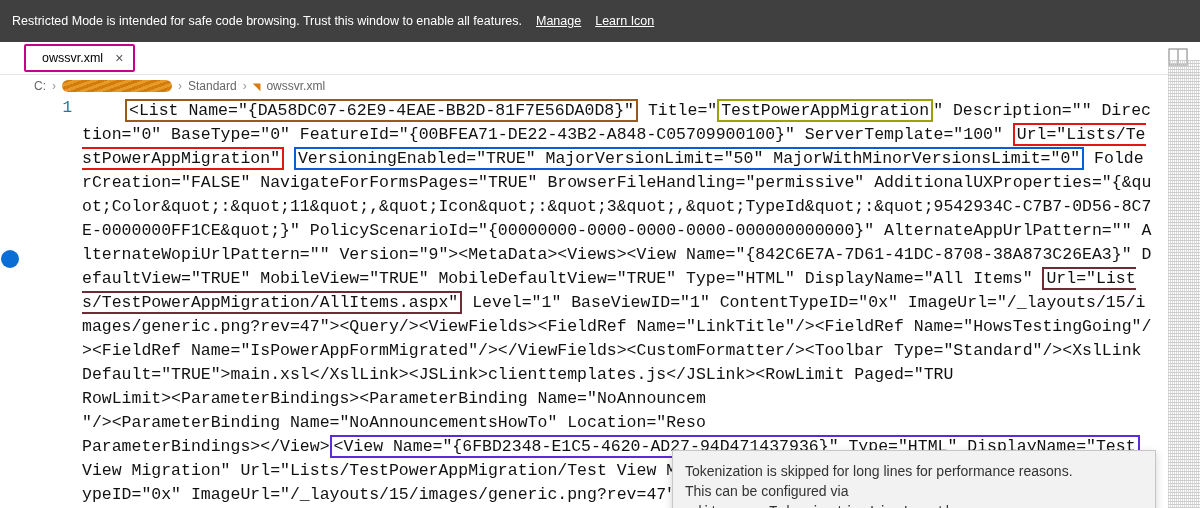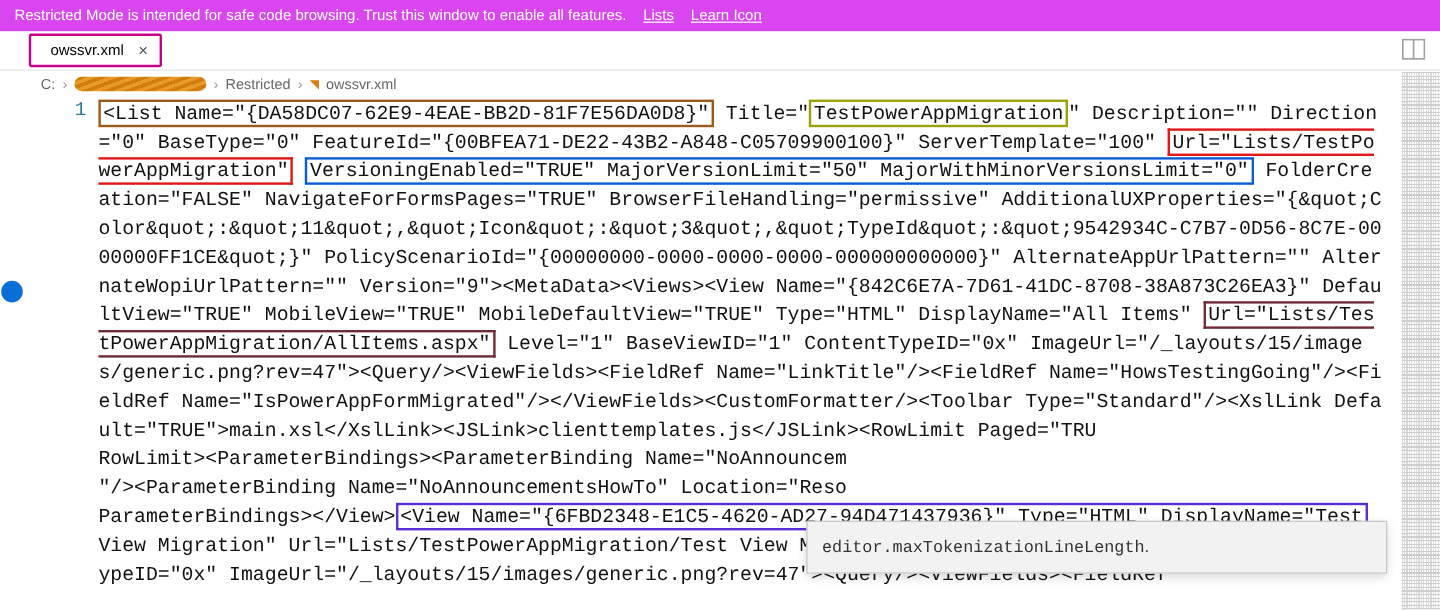--- a/index.html
+++ b/index.html
@@ -6,24 +6,24 @@
     margin: 0;
     padding: 0;
     width: 1200px;
     height: 508px;
     font-family: "Segoe UI", Arial, sans-serif;
     background: #ffffff;
     overflow: hidden;
     position: relative;
   }
   .restricted-bar {
-    background: #d946ef;
+    background: #404040;
     color: #ffffff;
     font-size: 12.5px;
-    height: 26px;
+    height: 42px;
     display: flex;
     align-items: center;
     padding: 0 12px;
     gap: 14px;
   }
   .restricted-bar a {
     color: #ffffff;
     text-decoration: underline;
     cursor: pointer;
   }
@@ -125,21 +125,21 @@
     line-height: 24px;
     color: #111;
     white-space: pre-wrap;
     word-break: break-all;
     width: 1070px;
   }
   .hl {
     border-radius: 0;
     padding: 0 2px;
   }
-  .hl-brown   { border: 2.5px solid #9a5a1a; }
+  .hl-brown   { border: 2.5px solid #9a5a1a; margin-left: 43px; }
   .hl-olive   { border: 2.5px solid #9aa10a; text-align: right; }
   .hl-red     { border: 2.5px solid #e01818; }
   .hl-blue    { border: 2.5px solid #0b5dd6; }
   .hl-maroon  { border: 2.5px solid #6e2d36; }
   .hl-purple  { border: 2.5px solid #5b2dd6; text-align: center; }
   .minimap {
     position: absolute;
     top: 60px;
     right: 0;
     width: 32px;
@@ -166,21 +166,21 @@
   .tooltip .mono {
     font-family: Consolas, "Courier New", monospace;
     color: #333;
   }
 </style>
 </head>
 <body>
 
 <div class="restricted-bar">
   <span>Restricted Mode is intended for safe code browsing. Trust this window to enable all features.</span>
-  <a>Lists</a>
+  <a>Manage</a>
   <a>Learn Icon</a>
 </div>
 
 <div class="tab-row">
   <div class="tab">
     <span class="rss">
       <svg viewBox="0 0 16 16">
           <path fill="#d97b10" d="M2 2v3a9 9 0 0 1 9 9h3A12 12 0 0 0 2 2zm0 5v3a4 4 0 0 1 4 4h3A7 7 0 0 0 2 7zm1.5 5A1.5 1.5 0 1 0 5 13.5 1.5 1.5 0 0 0 3.5 12z"></path>
         </svg>
     </span>
@@ -193,40 +193,44 @@
         <line x1="10" y1="1" x2="10" y2="17" stroke="#555" stroke-width="1.4"></line>
       </svg>
   </div>
 </div>
 
 <div class="breadcrumb">
   <span>C:</span>
   <span class="sep">›</span>
   <span class="scribble"></span>
   <span class="sep">›</span>
-  <span>Restricted</span>
+  <span>Standard</span>
   <span class="sep">›</span>
   <span class="rss" style="color:#d97b10;font-size:10px;">◥</span>
   <span>owssvr.xml</span>
 </div>
 
 <div class="editor">
   <div class="activity-bar">
     <div class="badge"></div>
   </div>
   <div class="gutter">
     <div>1</div>
   </div>
   <div class="code-wrap">
 <pre class="code"><span class="hl hl-brown">&lt;List Name="{DA58DC07-62E9-4EAE-BB2D-81F7E56DA0D8}"</span><span> Title="</span><span class="hl hl-olive">TestPowerAppMigration</span><span>" Description="" Direction="0" BaseType="0" FeatureId="{00BFEA71-DE22-43B2-A848-C05709900100}" ServerTemplate="100" </span><span class="hl hl-red">Url="Lists/TestPowerAppMigration"</span><span> </span><span class="hl hl-blue">VersioningEnabled="TRUE" MajorVersionLimit="50" MajorWithMinorVersionsLimit="0"</span><span> FolderCreation="FALSE" NavigateForFormsPages="TRUE" BrowserFileHandling="permissive" AdditionalUXProperties="{&amp;quot;Color&amp;quot;:&amp;quot;11&amp;quot;,&amp;quot;Icon&amp;quot;:&amp;quot;3&amp;quot;,&amp;quot;TypeId&amp;quot;:&amp;quot;9542934C-C7B7-0D56-8C7E-0000000FF1CE&amp;quot;}" PolicyScenarioId="{00000000-0000-0000-0000-000000000000}" AlternateAppUrlPattern="" AlternateWopiUrlPattern="" Version="9"&gt;&lt;MetaData&gt;&lt;Views&gt;&lt;View Name="{842C6E7A-7D61-41DC-8708-38A873C26EA3}" DefaultView="TRUE" MobileView="TRUE" MobileDefaultView="TRUE" Type="HTML" DisplayName="All Items" </span><span class="hl hl-maroon">Url="Lists/TestPowerAppMigration/AllItems.aspx"</span><span> Level="1" BaseViewID="1" ContentTypeID="0x" ImageUrl="/_layouts/15/images/generic.png?rev=47"&gt;&lt;Query/&gt;&lt;ViewFields&gt;&lt;FieldRef Name="LinkTitle"/&gt;&lt;FieldRef Name="HowsTestingGoing"/&gt;&lt;FieldRef Name="IsPowerAppFormMigrated"/&gt;&lt;/ViewFields&gt;&lt;CustomFormatter/&gt;&lt;Toolbar Type="Standard"/&gt;&lt;XslLink Default="TRUE"&gt;main.xsl&lt;/XslLink&gt;&lt;JSLink&gt;clienttemplates.js&lt;/JSLink&gt;&lt;RowLimit Paged="TRU</span>
 <span>RowLimit&gt;&lt;ParameterBindings&gt;&lt;ParameterBinding Name="NoAnnouncem</span>
 <span>"/&gt;&lt;ParameterBinding Name="NoAnnouncementsHowTo" Location="Reso</span>
 <span>ParameterBindings&gt;&lt;/View&gt;</span><span class="hl hl-purple">&lt;View Name="{6FBD2348-E1C5-4620-AD27-94D471437936}" Type="HTML" DisplayName="Test</span><span> View Migration" Url="Lists/TestPowerAppMigration/Test View Migration.aspx" Level="1" BaseViewID="1" ContentTypeID="0x" ImageUrl="/_layouts/15/images/generic.png?rev=47"&gt;&lt;Query/&gt;&lt;ViewFields&gt;&lt;FieldRef</span></pre>
 
     <div class="tooltip">
+      <div>Tokenization is skipped for long lines for performance reasons.</div>
+      <div>
+        <span>This can be configured via</span>
+      </div>
       <div>
         <span class="mono">editor.maxTokenizationLineLength</span><span>.</span>
       </div>
     </div>
   </div>
 </div>
 
 <div class="minimap"></div>
 
 </body></html>

